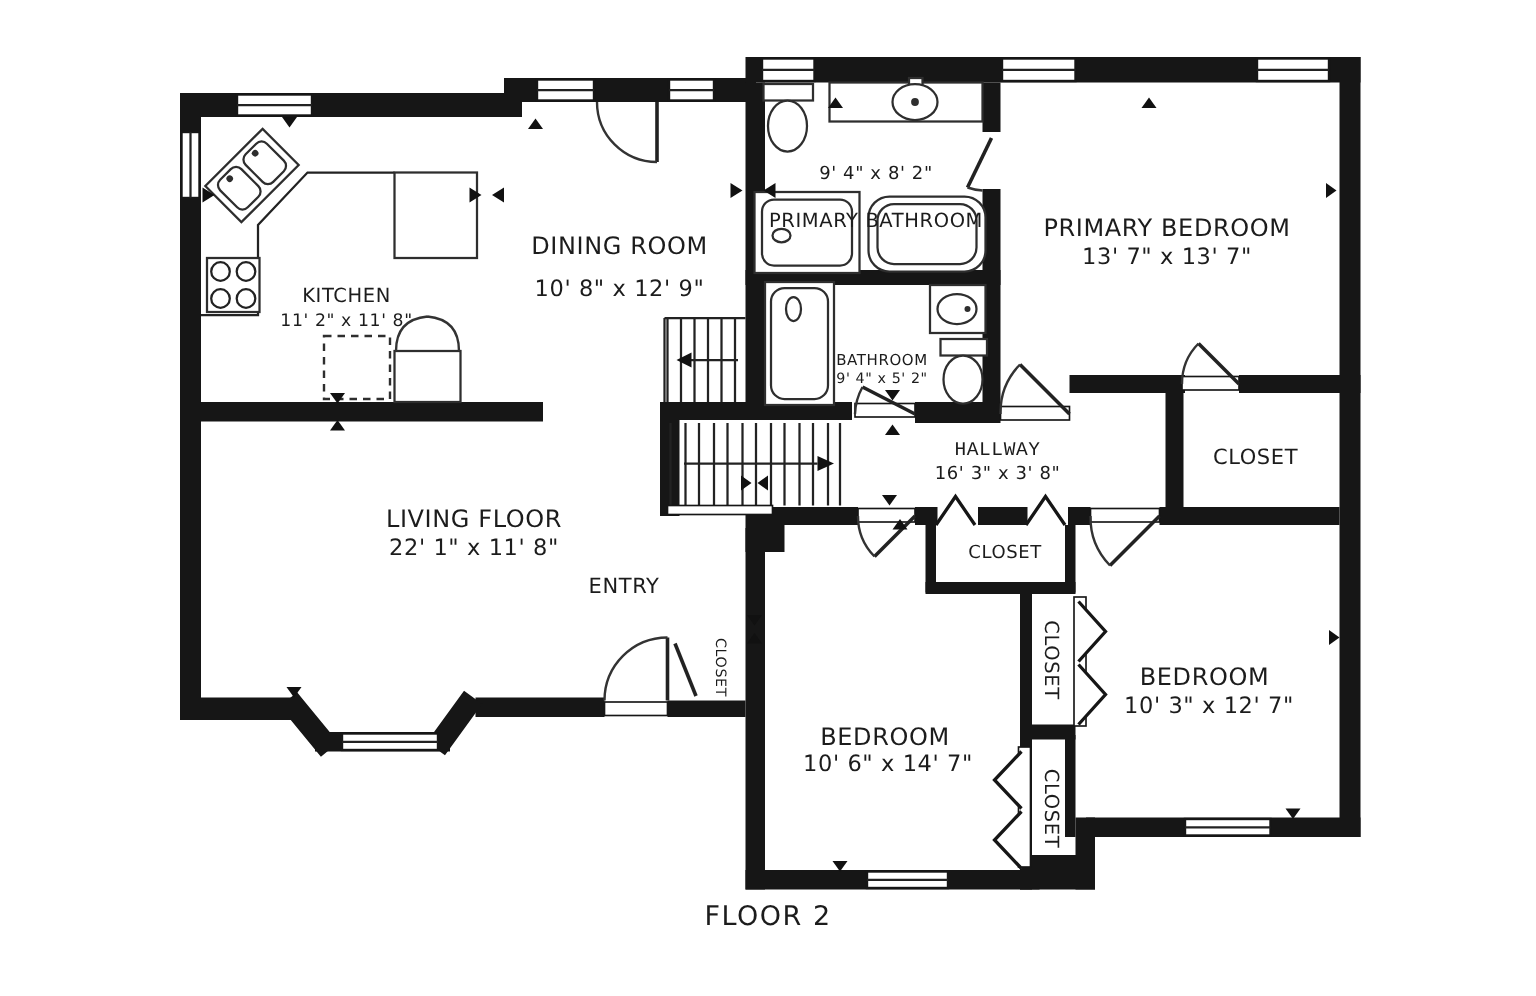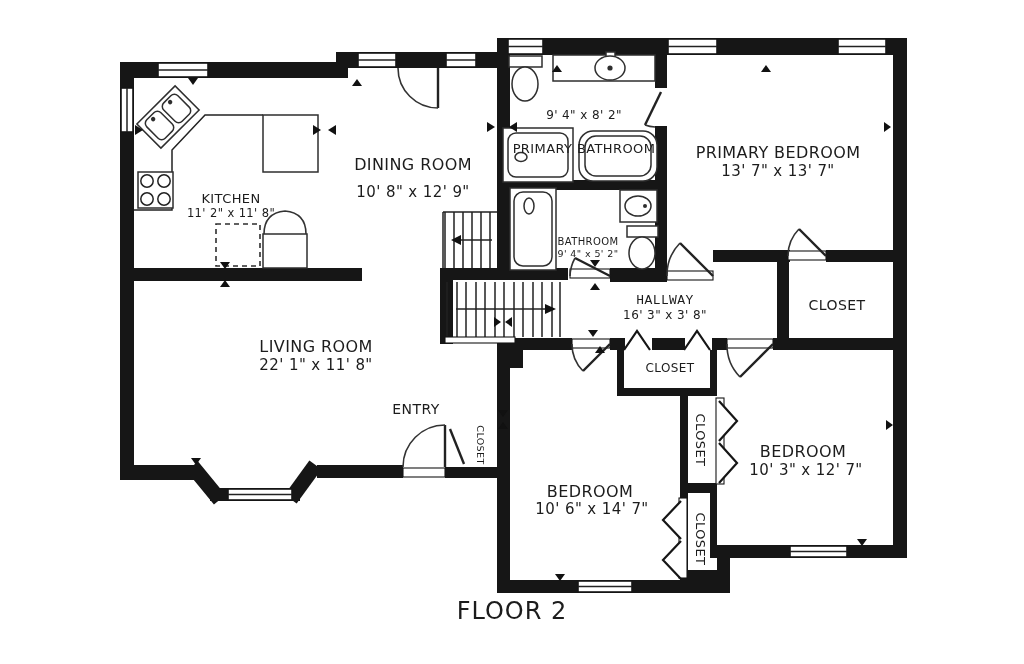--- a/index.html
+++ b/index.html
@@ -20,21 +20,21 @@
   .leaf{fill:none;stroke:#222;stroke-width:2.4;}
   .dash{fill:none;stroke:#2e2e2e;stroke-width:1.6;stroke-dasharray:5 4;}
   .bifold{fill:#fff;stroke:#161616;stroke-width:2.2;}
   .lbl{
     position:absolute;transform:translate(-50%,-50%);
     color:var(--text,#1c1c1c);white-space:nowrap;letter-spacing:.4px;text-align:center;
   }
   .vlbl{transform:translate(-50%,-50%) rotate(90deg);}
   .f16{font-size:16px;} .f15{font-size:15px;} .f14{font-size:14px;}
   .f13{font-size:13px;} .f12{font-size:12px;} .f11{font-size:11.5px;}
-  .f10{font-size:10px;} .f9{font-size:9.5px;} .f18{font-size:24px;letter-spacing:1px;}
+  .f10{font-size:10px;} .f9{font-size:9.5px;} .f18{font-size:18px;letter-spacing:1px;}
 </style>
 </head>
 <body>
 
 <div id="stage">
 
   <svg id="plan-svg" width="1024" height="664" viewBox="0 0 1024 664" xmlns="http://www.w3.org/2000/svg">
 
     <g>
       <rect class="wall" x="120" y="62" width="228" height="16"></rect>
@@ -274,24 +274,24 @@
 
   <div class="lbl f16" style="left:778px;top:152px;">PRIMARY BEDROOM</div>
   <div class="lbl f15" style="left:778px;top:171px;">13' 7" x 13' 7"</div>
 
   <div class="lbl f10" style="left:588px;top:241px;">BATHROOM</div>
   <div class="lbl f9" style="left:588px;top:253px;">9' 4" x 5' 2"</div>
 
   <div class="lbl f13" style="left:665px;top:300px;font-family:Liberation Mono, monospace;">HALLWAY</div>
   <div class="lbl f12" style="left:665px;top:315px;">16' 3" x 3' 8"</div>
 
-  <div class="lbl f16" style="left:316px;top:346px;">LIVING ROOM</div>
+  <div class="lbl f16" style="left:316px;top:346px;">LIVING FLOOR</div>
   <div class="lbl f15" style="left:316px;top:365px;">22' 1" x 11' 8"</div>
 
-  <div class="lbl f14" style="left:416px;top:409px;">ENTRY</div>
+  <div class="lbl f14" style="left:416px;top:391px;">ENTRY</div>
 
   <div class="lbl f16" style="left:590px;top:491px;">BEDROOM</div>
   <div class="lbl f15" style="left:592px;top:509px;">10' 6" x 14' 7"</div>
 
   <div class="lbl f16" style="left:803px;top:451px;">BEDROOM</div>
   <div class="lbl f15" style="left:806px;top:470px;">10' 3" x 12' 7"</div>
 
   <div class="lbl f14" style="left:837px;top:305px;">CLOSET</div>
   <div class="lbl f12" style="left:670px;top:368px;">CLOSET</div>
   <div class="lbl f9 vlbl" style="left:480px;top:445px;">CLOSET</div>

